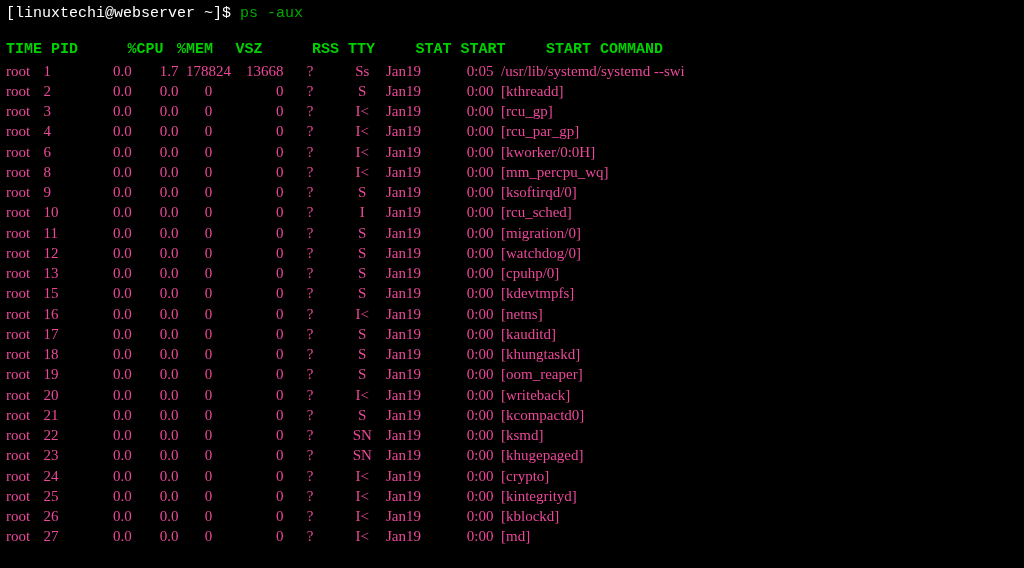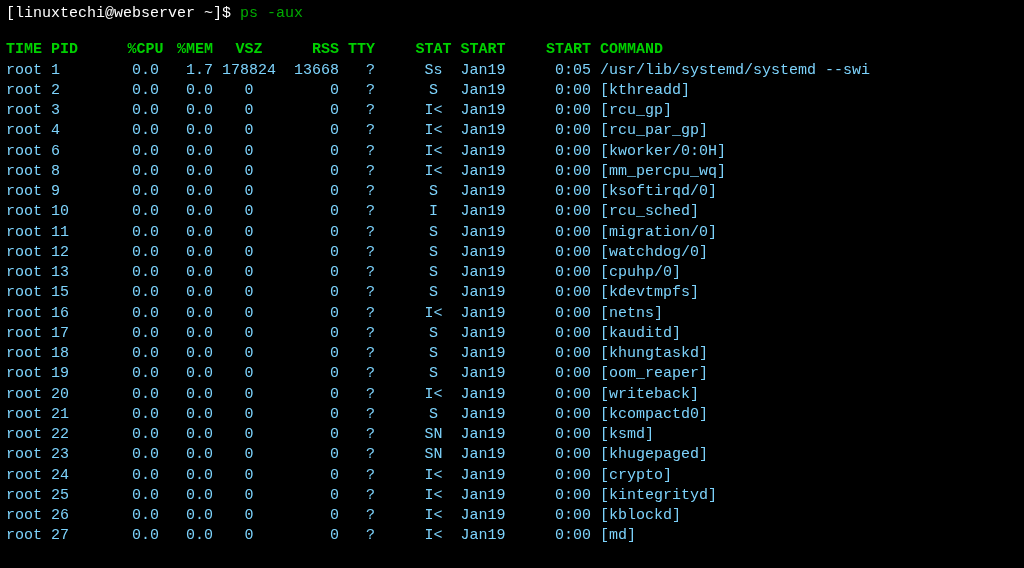--- a/index.html
+++ b/index.html
@@ -10,21 +10,21 @@
       font-size: 15px;
       line-height: 1.35;
       padding: 4px 6px;
       overflow: hidden;
       white-space: nowrap;
     }
     .prompt-line { margin-bottom: 16px; }
     .prompt-user { color: #fff; }
     .cmd { color: #00aa00; }
     .header-row { color: #00d000; font-weight: bold; }
-    .row { color: #7dd3fc; }
+    .row { color: #ec4899; font-family: Liberation Serif, serif; }
     .col { display: inline-block; }
     .c-user  { width: 5ch; text-align: left; }
     .c-pid   { width: 8ch; }
     .c-cpu   { width: 5ch; text-align: center; }
     .c-mem   { width: 5ch; text-align: right; }
     .c-vsz   { width: 8ch; text-align: center; }
     .c-rss   { width: 6ch; text-align: right; }
     .c-tty   { width: 4ch; text-align: right; padding-left: 1ch; }
     .c-stat  { width: 9ch; text-align: center; padding-left: 4ch; }
     .c-start { width: 6ch; text-align: center; }

